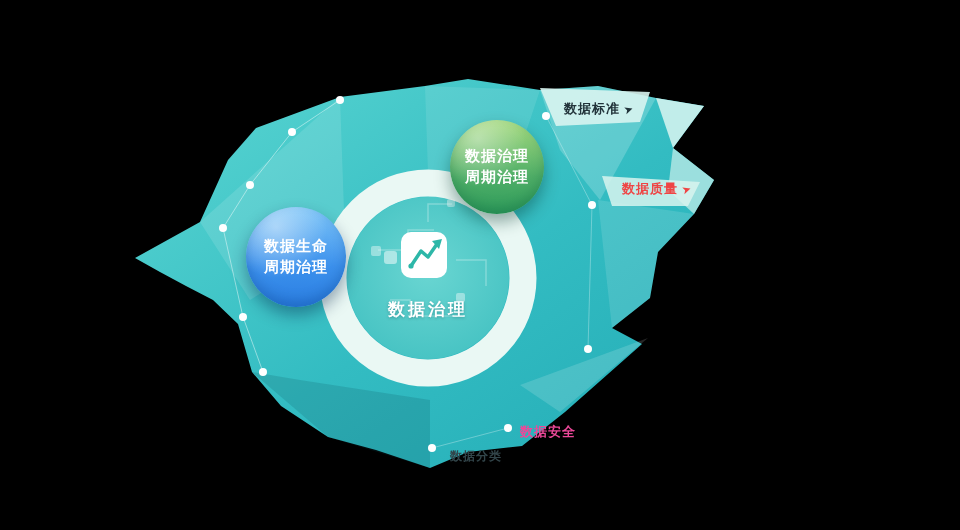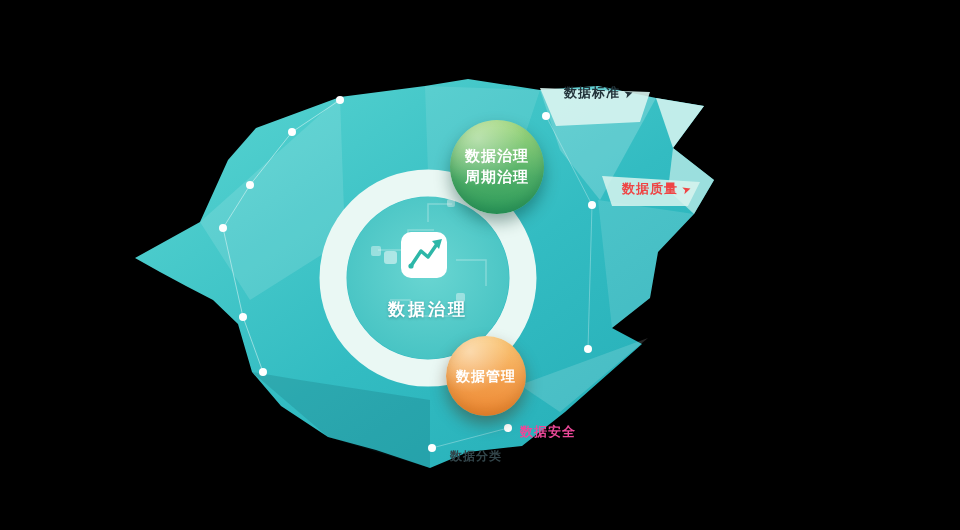--- a/index.html
+++ b/index.html
@@ -43,21 +43,21 @@
     color:#ffffff;font-size:17px;font-weight:bold;letter-spacing:3px;
     text-shadow:0 1px 3px rgba(0,60,70,.35);
   }
 
   
   .float-label{
     position:absolute;display:flex;align-items:center;gap:4px;
     font-size:13px;font-weight:bold;letter-spacing:1px;white-space:nowrap;
   }
   .float-label .cursor{font-size:11px;transform:rotate(-18deg);display:inline-block;}
-  .lbl-top1{left:564px;top:84px;color:#22333a;}
+  .lbl-top1{left:564px;top:100px;color:#22333a;}
   .lbl-top2{left:622px;top:180px;color:#ef4444;}
   .lbl-bottomright{left:520px;top:423px;color:#ec4899;}
   .lbl-bottom{left:450px;top:448px;color:#32454a;font-size:12px;}
 </style>
 </head>
 <body>
 
 <div class="canvas">
 
   <svg class="layer" viewBox="0 0 960 530">
@@ -124,29 +124,30 @@
       <circle cx="546" cy="116" r="4"></circle>
       <circle cx="592" cy="205" r="4"></circle>
       <circle cx="588" cy="349" r="4"></circle>
       <circle cx="508" cy="428" r="4"></circle>
       <circle cx="432" cy="448" r="4"></circle>
     </g>
   </svg>
 
   <div class="center-title">数据治理</div>
 
+  <div class="node node-lifecycle">
+    <span>数据生命</span>
+    <span>周期治理</span>
+  </div>
 
   <div class="node node-foundation">
     <span>数据治理</span>
     <span>周期治理</span>
   </div>
 
-  <div class="node node-management">
-    <span>数据管理</span>
-  </div>
 
   <div class="float-label lbl-top1">
     <span>数据标准</span>
     <span class="cursor">➤</span>
   </div>
 
   <div class="float-label lbl-top2">
     <span>数据质量</span>
     <span class="cursor">➤</span>
   </div>

